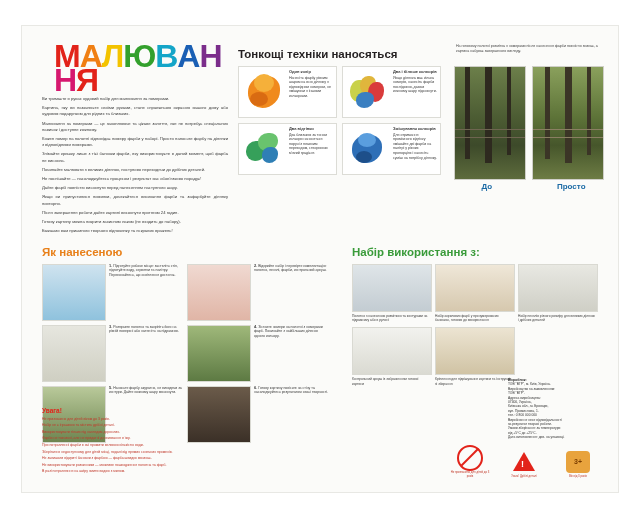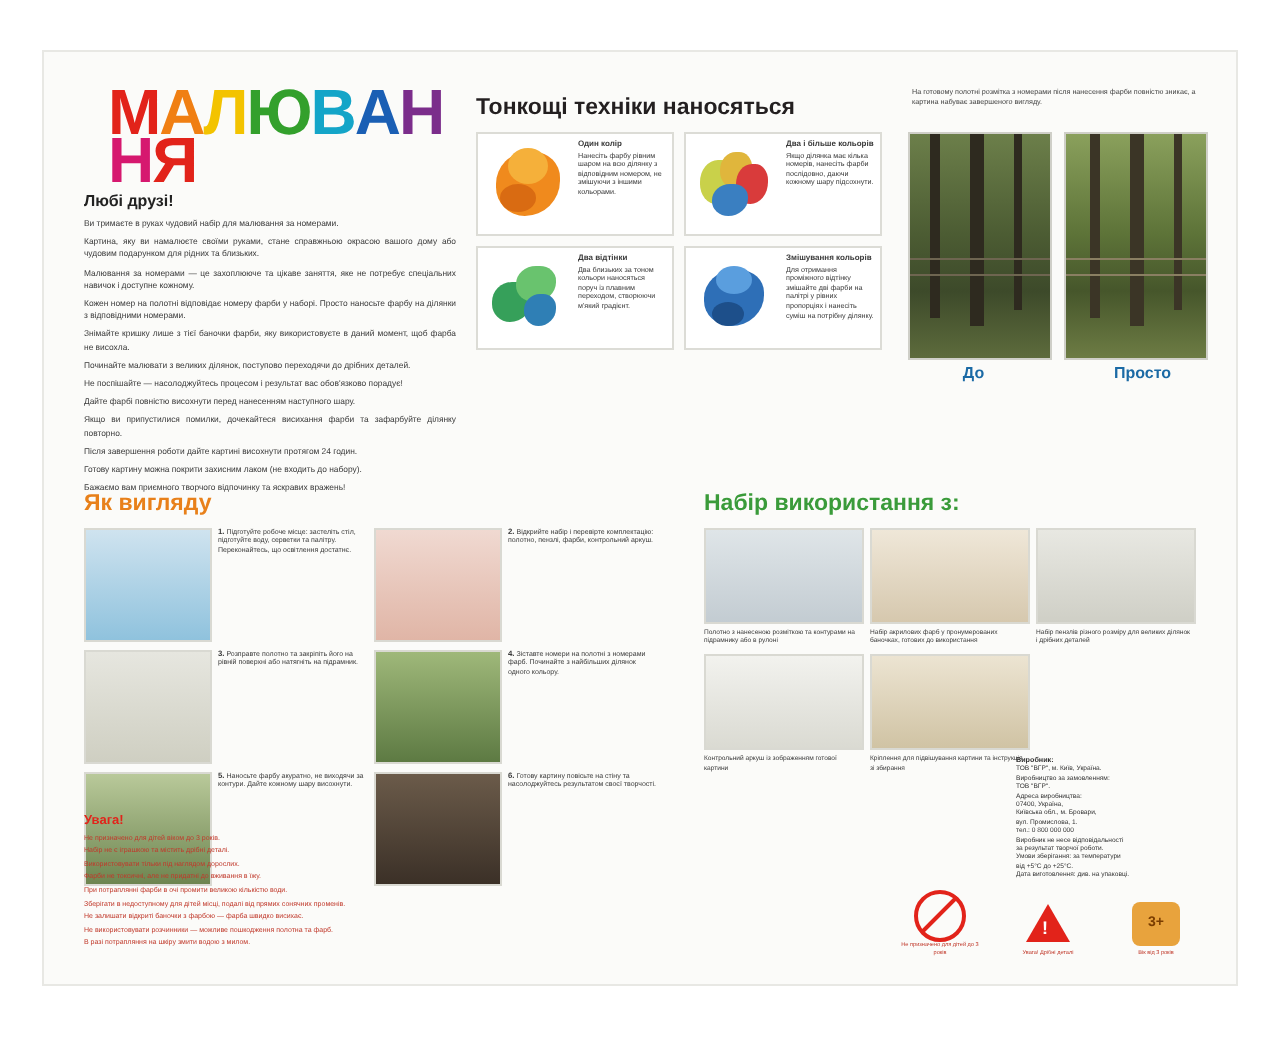--- a/index.html
+++ b/index.html
@@ -90,21 +90,20 @@
   <div class="sheet">
 
     <div class="logo">
       <div class="l1">
         <span class="ch c-red">М</span><span class="ch c-org">А</span><span class="ch c-yel">Л</span><span class="ch c-grn">Ю</span><span class="ch c-cyn">В</span><span class="ch c-blu">А</span><span class="ch c-pur">Н</span><span class="ch c-mag">Н</span><span class="ch c-red">Я</span>
       </div>
     </div>
 
 
     <div class="intro">
-      <h3>Любі друзі!</h3>
       <p>Ви тримаєте в руках чудовий набір для малювання за номерами.</p>
       <p>Картина, яку ви намалюєте своїми руками, стане справжньою окрасою вашого дому або чудовим подарунком для рідних та близьких.</p>
       <p>Малювання за номерами — це захоплююче та цікаве заняття, яке не потребує спеціальних навичок і доступне кожному.</p>
       <p>Кожен номер на полотні відповідає номеру фарби у наборі. Просто наносьте фарбу на ділянки з відповідними номерами.</p>
       <p>Знімайте кришку лише з тієї баночки фарби, яку використовуєте в даний момент, щоб фарба не висохла.</p>
       <p>Починайте малювати з великих ділянок, поступово переходячи до дрібних деталей.</p>
       <p>Не поспішайте — насолоджуйтесь процесом і результат вас обов'язково порадує!</p>
       <p>Дайте фарбі повністю висохнути перед нанесенням наступного шару.</p>
       <p>Якщо ви припустилися помилки, дочекайтеся висихання фарби та зафарбуйте ділянку повторно.</p>
       <p>Після завершення роботи дайте картині висохнути протягом 24 годин.</p>
@@ -196,21 +195,21 @@
           <div class="fence" style="top:70px;background:#8a7f62;"></div>
         </div>
       </div>
       <div class="ba-cap">
         <div>До</div>
         <div>Просто</div>
       </div>
     </div>
 
     <div class="how">
-      <div class="sec-title orange">Як вигляду</div>
+      <div class="sec-title orange">Як нанесеною</div>
       <div class="steps">
 
         <div class="step">
           <div class="img" style="background:linear-gradient(#cfe3ef,#8fc2dd);"></div>
           <div class="txt">
             <b>1.</b>
             <span>Підготуйте робоче місце: застеліть стіл, підготуйте воду, серветки та палітру. Переконайтесь, що освітлення достатнє.</span>
           </div>
         </div>
 

